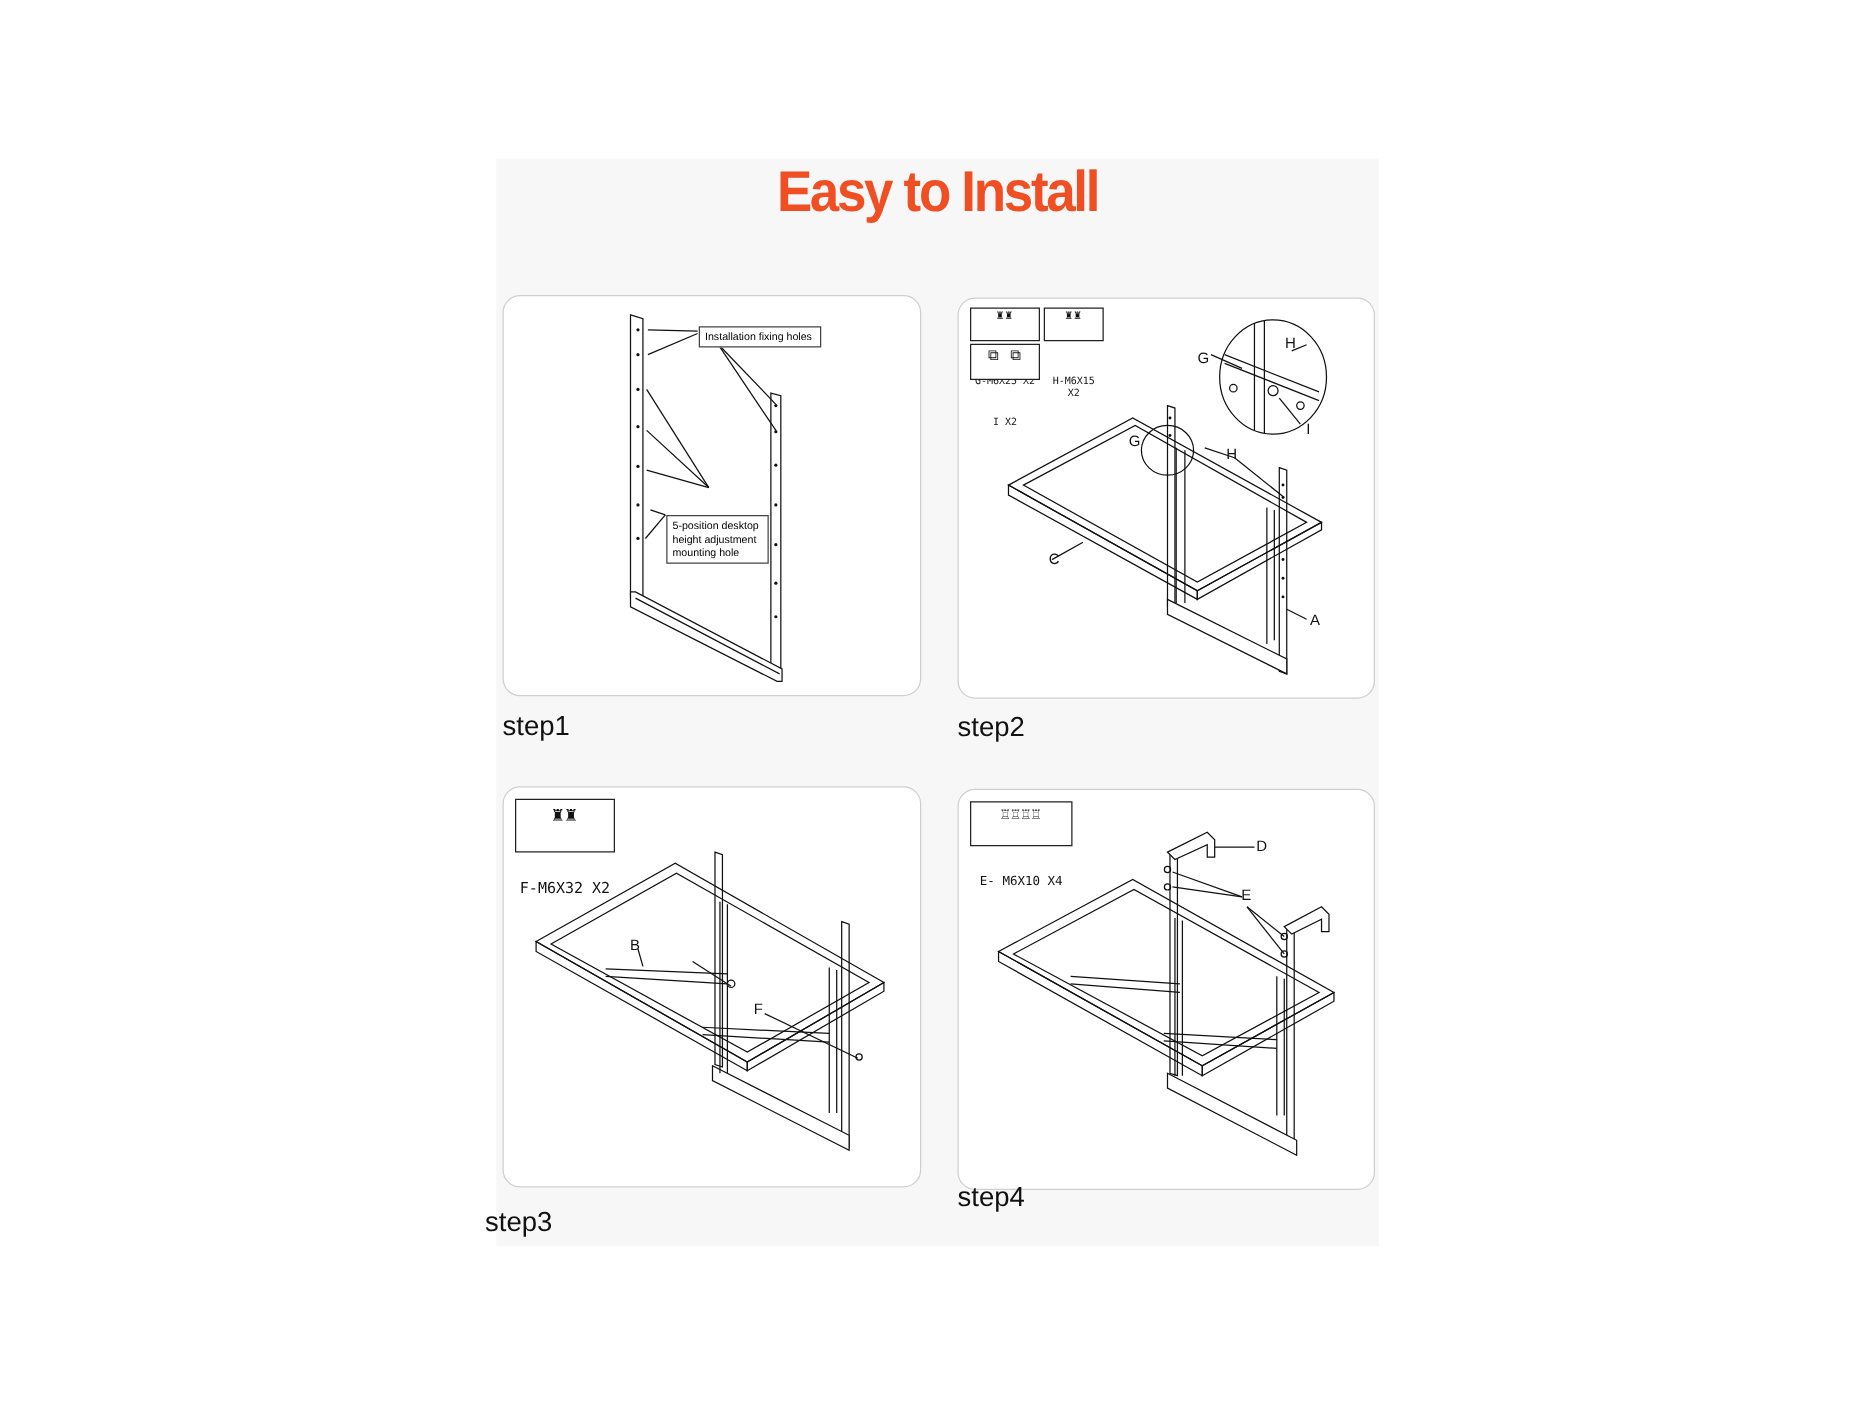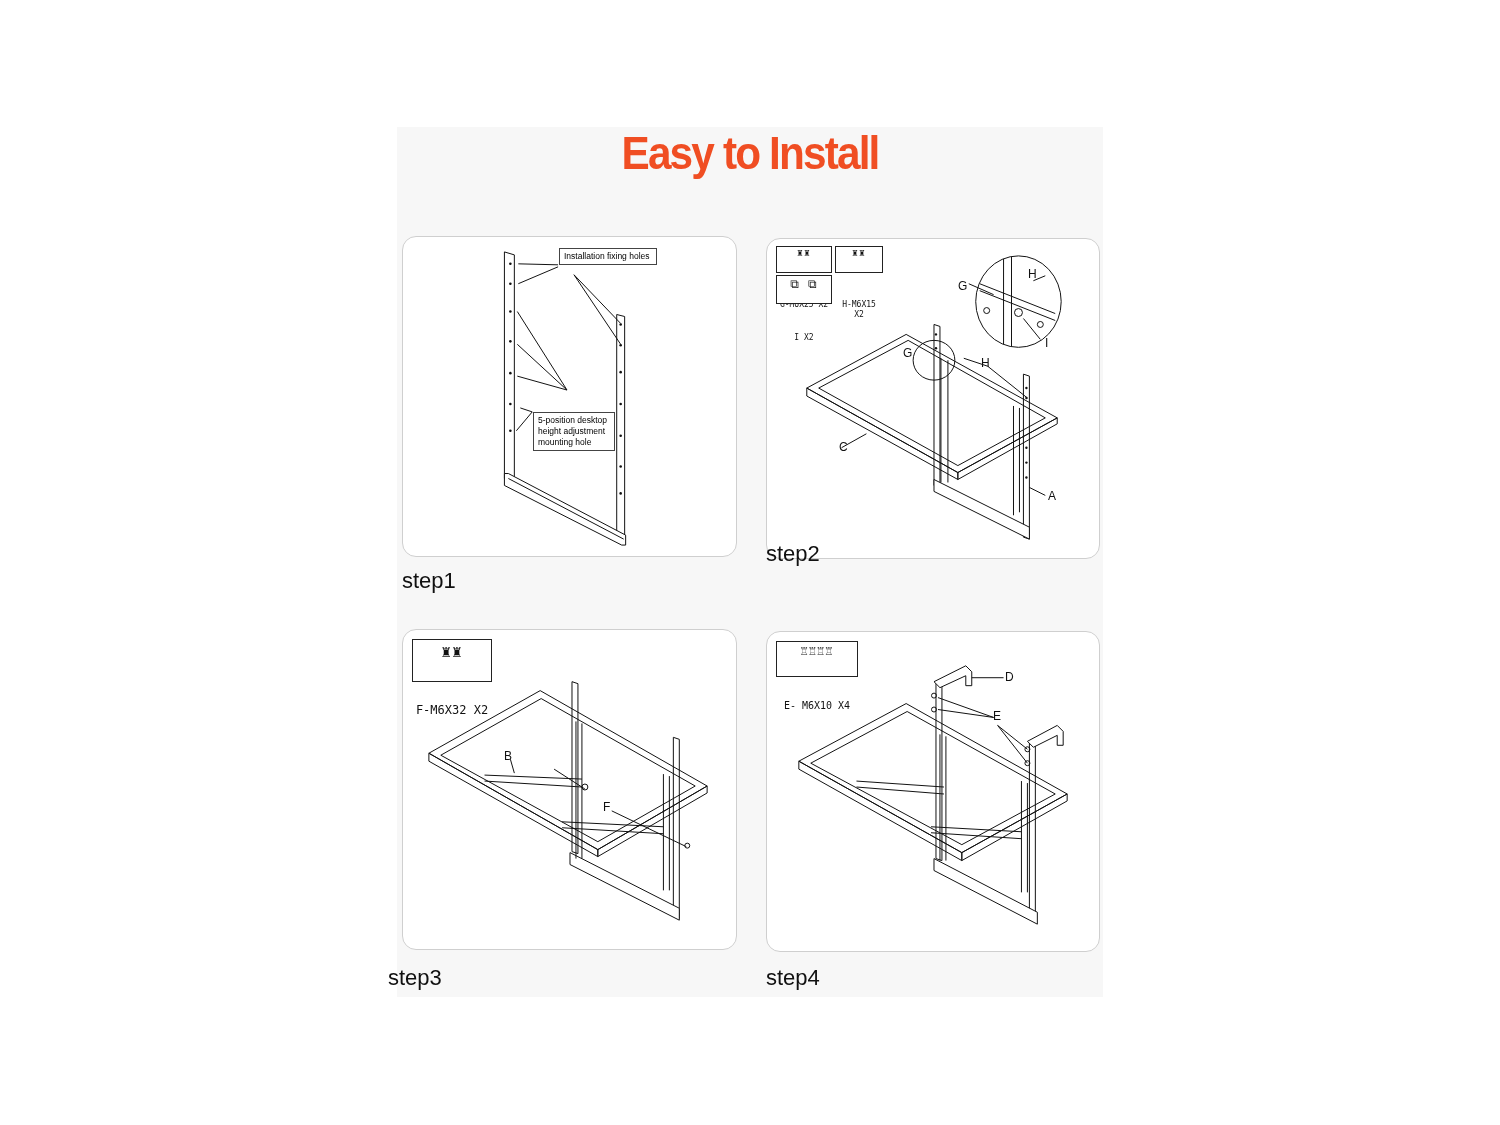--- a/index.html
+++ b/index.html
@@ -75,21 +75,21 @@
     <line x1="156" y1="30" x2="116" y2="47"></line>
     <line x1="172" y1="38" x2="219" y2="87"></line>
     <line x1="172" y1="38" x2="219" y2="108"></line>
 
     <line x1="165" y1="154" x2="115" y2="75"></line>
     <line x1="165" y1="154" x2="115" y2="108"></line>
     <line x1="165" y1="154" x2="115" y2="140"></line>
     <line x1="130" y1="176" x2="118" y2="172"></line>
     <line x1="130" y1="176" x2="114" y2="195"></line>
   </svg>
-  <div class="callout" style="left:156px;top:11px;width:98px;">Installation fixing holes</div>
+  <div class="callout" style="left:156px;top:24px;width:98px;">Installation fixing holes</div>
   <div class="callout" style="left:130px;top:153px;width:82px;margin-top:22px;">5-position desktop
 height adjustment
 mounting hole</div>
 </div>
 <div class="step-label" style="left:402px;top:568px;">step1</div>
 
 <div class="panel" style="left:766px;top:238px;width:334px;height:321px;">
   <svg viewBox="0 0 334 321" fill="none" stroke="#111" stroke-width="1">
 
     <polygon points="168,86 174,88 174,250 168,248" fill="#fff"></polygon>
@@ -148,21 +148,21 @@
     <div class="code">I X2</div>
   </div>
   <div class="lbl" style="left:136px;top:107px;">G</div>
   <div class="lbl" style="left:214px;top:117px;">H</div>
   <div class="lbl" style="left:72px;top:201px;">C</div>
   <div class="lbl" style="left:281px;top:250px;">A</div>
   <div class="lbl" style="left:191px;top:40px;">G</div>
   <div class="lbl" style="left:261px;top:28px;">H</div>
   <div class="lbl" style="left:278px;top:97px;">I</div>
 </div>
-<div class="step-label" style="left:766px;top:541px;">step2</div>
+<div class="step-label" style="left:766px;top:569px;">step2</div>
 
 <div class="panel" style="left:402px;top:629px;width:335px;height:321px;">
   <svg viewBox="0 0 335 321" fill="none" stroke="#111" stroke-width="1">
     <polygon points="170,52 176,54 176,225 170,223" fill="#fff"></polygon>
     <polygon points="272,108 278,110 278,290 272,288" fill="#fff"></polygon>
     <polygon points="168,224 278,280 278,292 168,236" fill="#fff"></polygon>
     <polygon points="26,124 138,61 306,157 196,221"></polygon>
     <polygon points="26,124 26,132 196,228 196,221"></polygon>
     <polygon points="196,221 306,157 306,164 196,228"></polygon>
     <polygon points="38,126 139,69 294,157 196,213"></polygon>
@@ -222,13 +222,13 @@
     <circle cx="262" cy="118" r="2.5"></circle>
       <circle cx="262" cy="132" r="2.5"></circle>
   </svg>
   <div class="partbox" style="left:9px;top:9px;width:82px;height:36px;">
     <div class="icons" style="font-size:12px;line-height:18px;">♖♖♖♖</div>
     <div class="code" style="font-size:10px;">E- M6X10 X4</div>
   </div>
   <div class="lbl" style="left:238px;top:38px;">D</div>
   <div class="lbl" style="left:226px;top:77px;">E</div>
 </div>
-<div class="step-label" style="left:766px;top:965px;">step4</div>
+<div class="step-label" style="left:766px;top:945px;">step4</div>
 
 </body></html>

